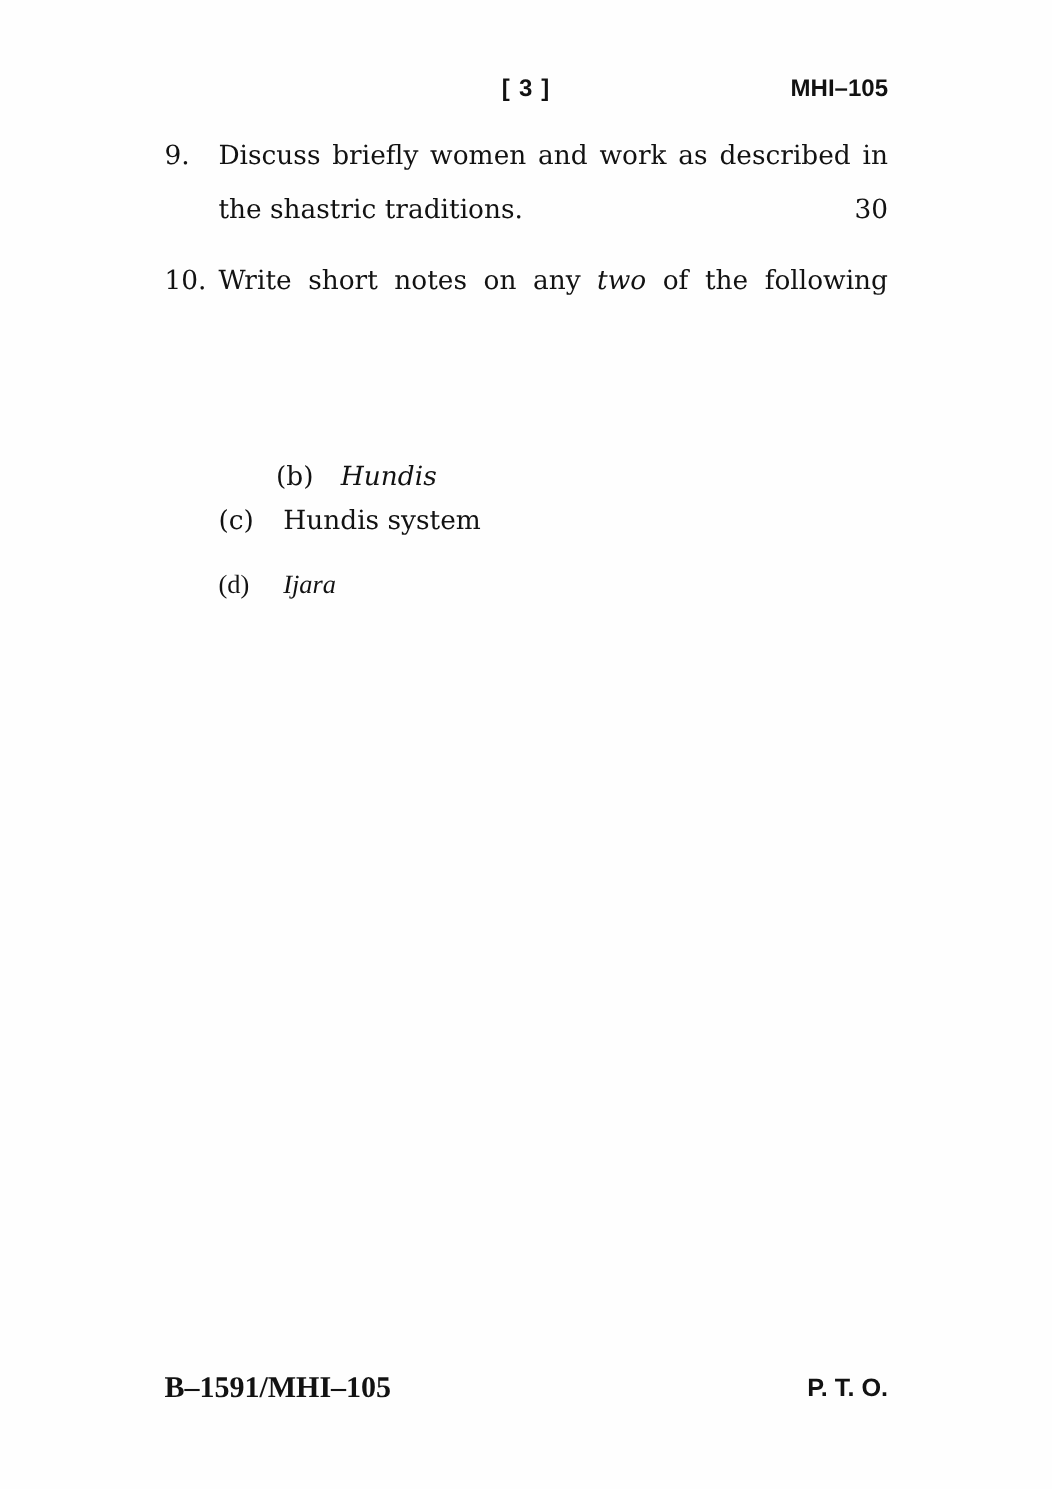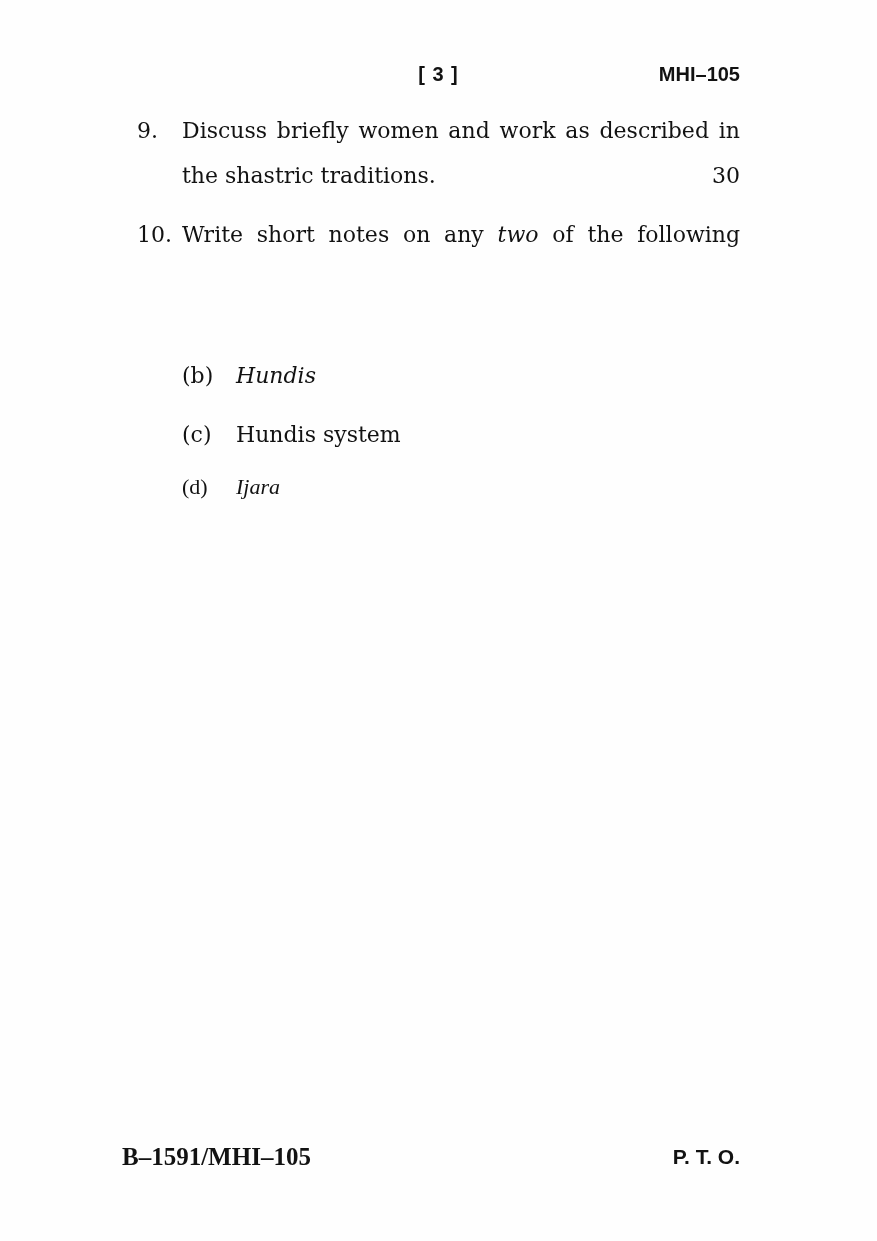--- a/index.html
+++ b/index.html
@@ -77,29 +77,29 @@
   .sub-item {
     position: absolute;
     left: 182px;
     line-height: 45px;
   }
   .sub-item .sub-label {
     display: inline-block;
     width: 54px;
   }
   .item-a { top: 307px; }
-  .item-b { top: 353px; }
+  .item-b { top: 375px; margin-left: 48px; }
   .item-c { top: 412px; }
   .item-d { top: 464px; font-family: Liberation Serif, serif; }
 
   
   .footer {
     position: absolute;
     top: 1141px;
-    left: 122px;
+    left: 137px;
     right: 137px;
     height: 32px;
     line-height: 32px;
   }
   .booklet-code {
     position: absolute;
     left: 0;
     font-family: "Liberation Serif", serif;
     font-weight: bold;
     font-size: 25px;

